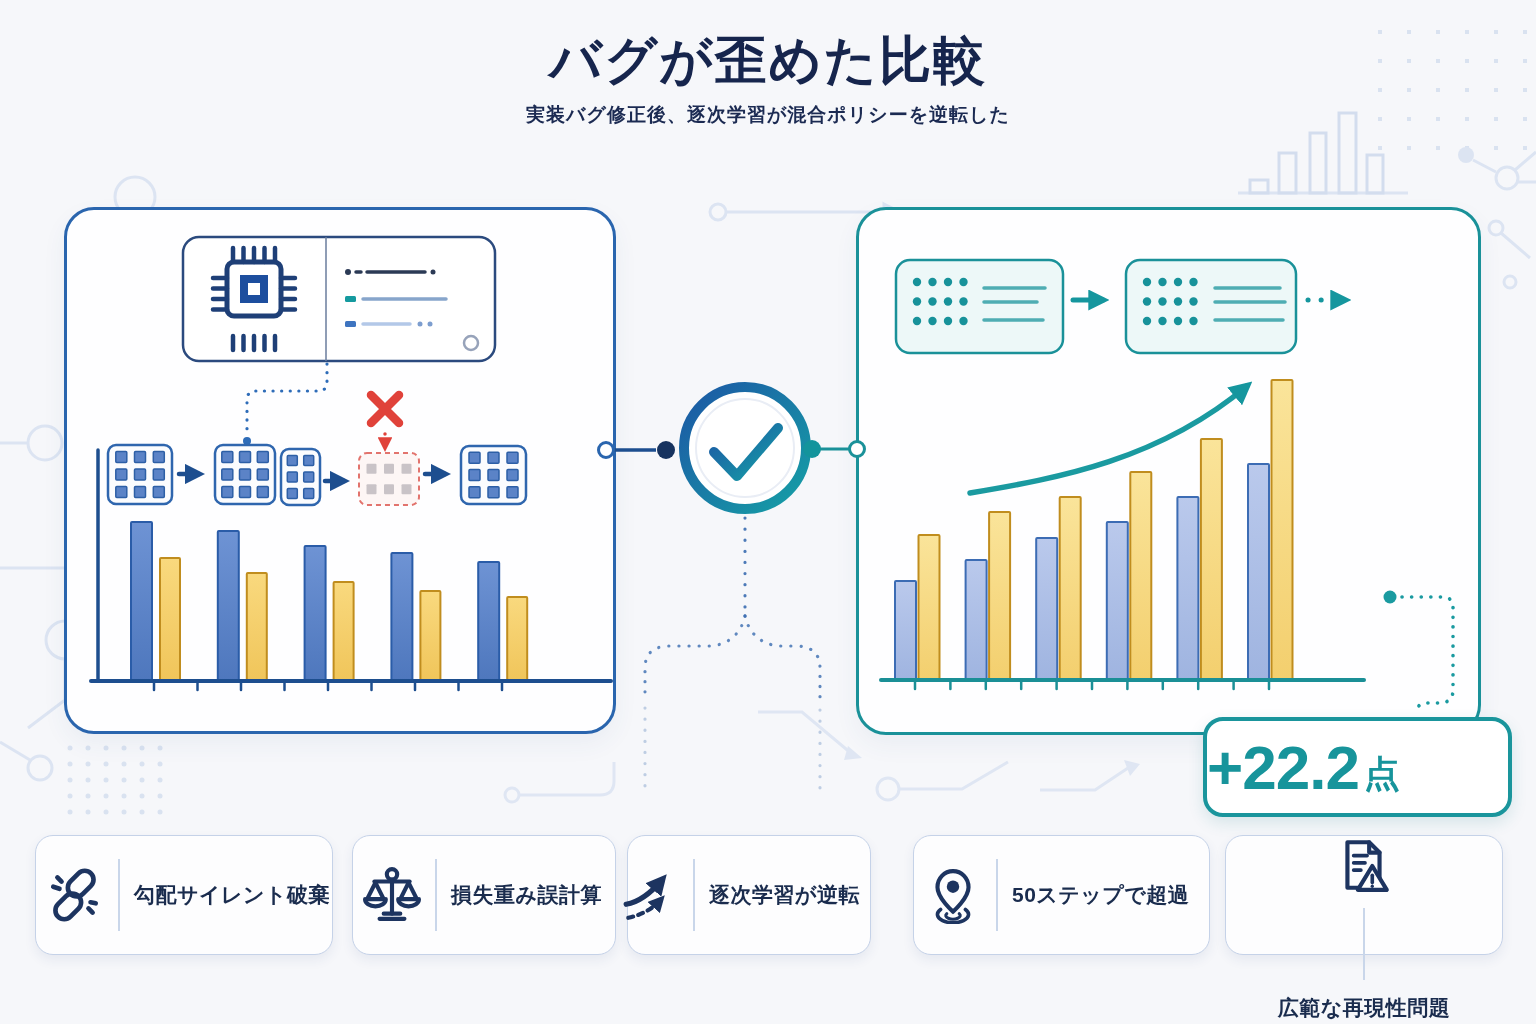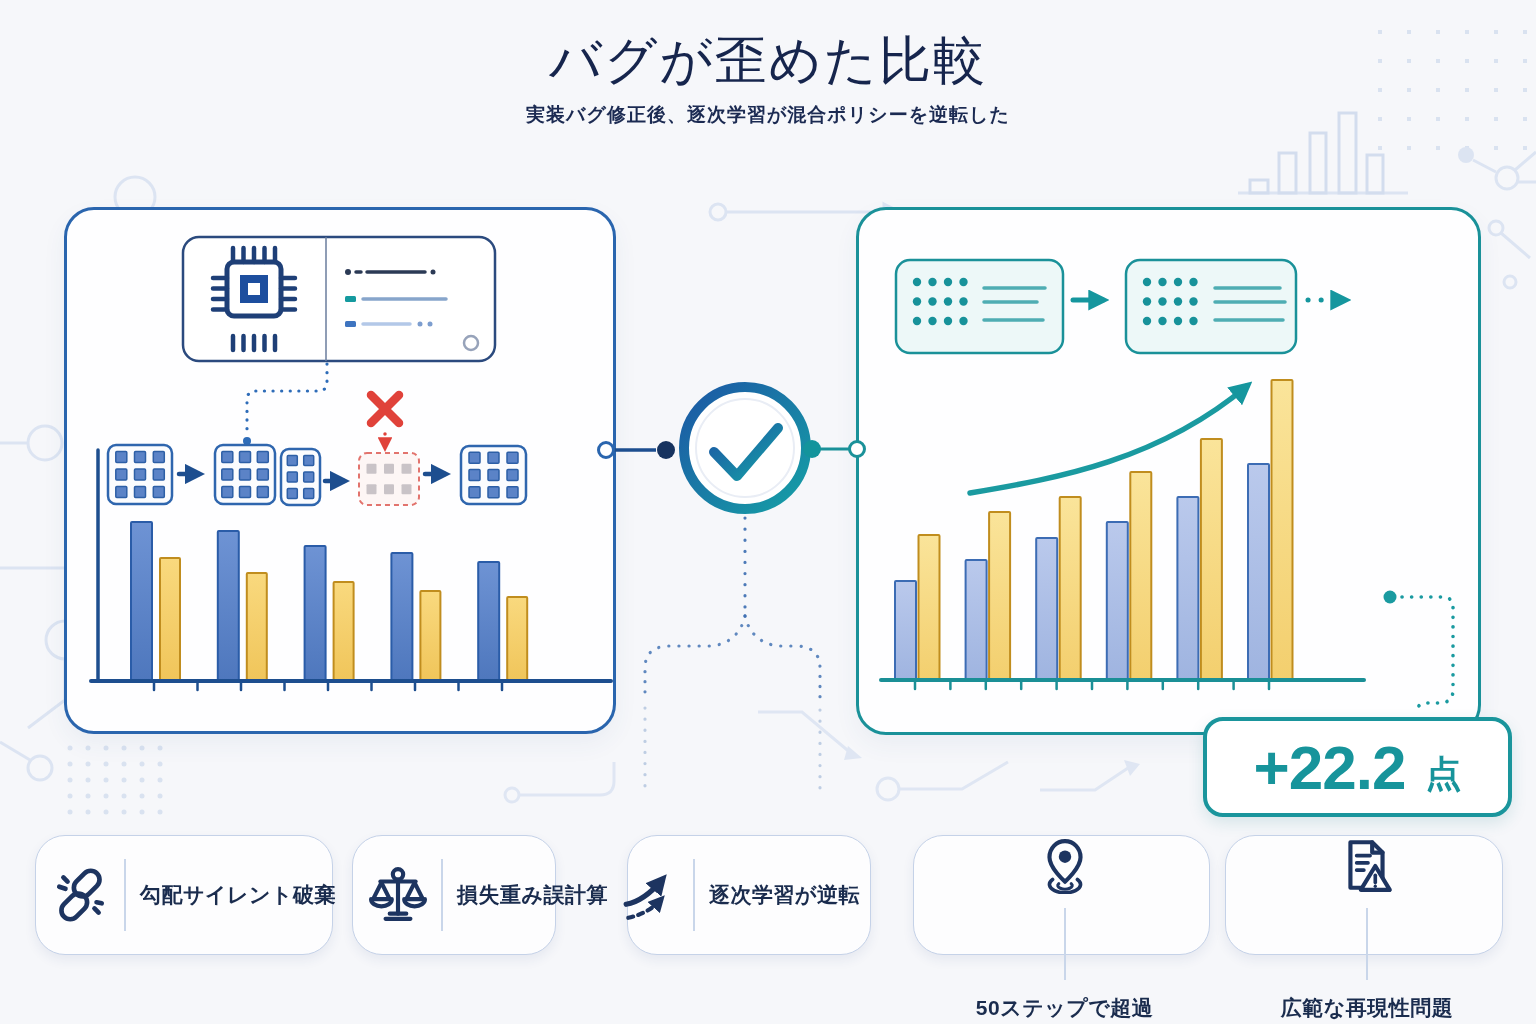--- a/index.html
+++ b/index.html
@@ -5,46 +5,45 @@
   html,body{margin:0;padding:0;}
   body{
     width:1536px;height:1024px;position:relative;overflow:hidden;
     background:#f6f7fa;
     font-family:"Liberation Sans","DejaVu Sans",sans-serif;
   }
   .abs{position:absolute;}
   
   .title{
     left:0;top:26px;width:1536px;text-align:center;
-    font-size:52px;font-weight:400;color:#16254d;letter-spacing:2px;
+    font-size:52px;font-weight:700;color:#16254d;letter-spacing:2px;
   }
   .subtitle{
     left:0;top:102px;width:1536px;text-align:center;
     font-size:19px;font-weight:800;color:#1b2a52;letter-spacing:1px;
   }
   
   .panel{background:#fefeff;border-radius:30px;box-shadow:0 10px 24px rgba(50,80,140,.06);}
   .panel.left{left:64px;top:207px;width:546px;height:521px;border:3px solid #2a65ae;}
   .panel.right{left:856px;top:207px;width:619px;height:522px;border:3px solid #1a9199;}
   .panel svg{position:absolute;left:0;top:0;}
   
   .badge{
     left:1203px;top:717px;width:309px;height:100px;background:#ffffff;
     border:4px solid #1a959c;border-radius:20px;box-shadow:0 6px 16px rgba(20,120,130,.14);
-    display:flex;align-items:center;justify-content:center;color:#17949b;
+    display:flex;align-items:center;color:#17949b;
     box-sizing:border-box;
-    gap:15px;
   }
   .badge .val{font-size:62px;font-weight:800;letter-spacing:-1px;}
   .badge .unit{font-size:36px;font-weight:800;margin:14px 0 0 5px;}
   
   .card{
-    top:835px;height:120px;background:#fdfdfe;border:1.5px solid #c5d2e8;border-radius:30px;
+    top:835px;height:120px;background:#fdfdfe;border:1.5px solid #c5d2e8;border-radius:18px;
     box-shadow:0 5px 12px rgba(40,70,130,.08);display:flex;align-items:center;
-    padding:0 10px 0 16px;box-sizing:border-box;gap:14px;
+    padding:0 10px 0 10px;box-sizing:border-box;gap:14px;
   }
   .card .divider{width:2px;height:72px;background:#c9d6ea;flex:none;}
   .card .label{font-size:21px;font-weight:800;color:#1a2c4e;white-space:nowrap;letter-spacing:.5px;}
   .card svg{flex:none;}
   .overlay{left:0;top:0;pointer-events:none;}
 </style>
 </head>
 <body>
 
 <svg class="abs overlay" width="1536" height="1024">
@@ -462,21 +461,21 @@
     <g fill="none" stroke="#1d3460" stroke-width="4.5" stroke-linecap="round">
       <rect x="25" y="3" width="17" height="28" rx="8.5" transform="rotate(45 33.5 17)"></rect>
       <rect x="13" y="25" width="17" height="28" rx="8.5" transform="rotate(45 21.5 39)"></rect>
       <path d="M11,11 L15,15 M7,20 L13,22 M45,45 L41,41 M48,36 L43,35"></path>
     </g>
   </svg>
   <div class="divider"></div>
   <div class="label">勾配サイレント破棄</div>
 </div>
 
-<div class="abs card" style="left:352px;width:204px;">
+<div class="abs card" style="left:352px;width:264px;">
   <svg width="58" height="58" viewBox="0 0 56 56">
     <g fill="none" stroke="#1d3460" stroke-width="4" stroke-linecap="round" stroke-linejoin="round">
       <circle cx="28" cy="8" r="5"></circle>
       <line x1="28" y1="13" x2="28" y2="46"></line>
       <line x1="11" y1="15" x2="45" y2="15"></line>
       <path d="M12,16 L4,32 L20,32 Z"></path>
         <path d="M2,32 A 10 7 0 0 0 22,32"></path>
       <path d="M44,16 L36,32 L52,32 Z"></path>
         <path d="M34,32 A 10 7 0 0 0 54,32"></path>
       <path d="M20,46 H36 M16,51 H40"></path>
@@ -495,21 +494,21 @@
       </defs>
     <g fill="none" stroke="#1d3460" stroke-linecap="round">
       <path d="M5,37 C16,35 28,27 39,14" stroke-width="5" marker-end="url(#mNavyIc)"></path>
       <path d="M7,50 C17,48 29,43 38,33" stroke-width="4" stroke-dasharray="5 5" marker-end="url(#mNavyIc)"></path>
     </g>
   </svg>
   <div class="divider"></div>
   <div class="label">逐次学習が逆転</div>
 </div>
 
-<div class="abs card" style="left:913px;width:297px;flex-direction:column;">
+<div class="abs card" style="left:913px;width:297px;">
   <svg width="58" height="58" viewBox="0 0 56 56">
     <g fill="none" stroke="#1d3460" stroke-width="4" stroke-linecap="round">
       <path d="M28,5 C19.5,5 13,12 13,20.5 C13,31 28,44 28,44 C28,44 43,31 43,20.5 C43,12 36.5,5 28,5 Z"></path>
       <circle cx="28" cy="20" r="6" fill="#1d3460" stroke="none"></circle>
       <path d="M16,42 A 15 8 0 1 0 40,42" stroke-width="3.5"></path>
       <path d="M22,46 A 7 3.5 0 1 0 34,46" stroke-width="3"></path>
     </g>
   </svg>
   <div class="divider"></div>
   <div class="label">50ステップで超過</div>

